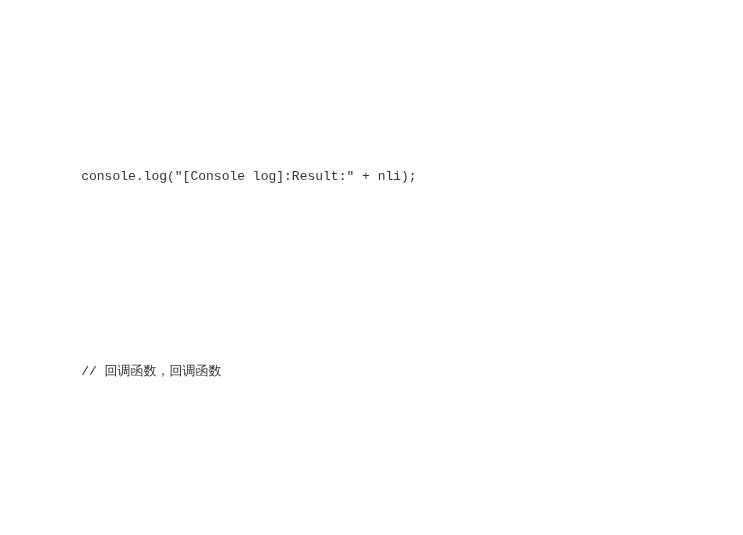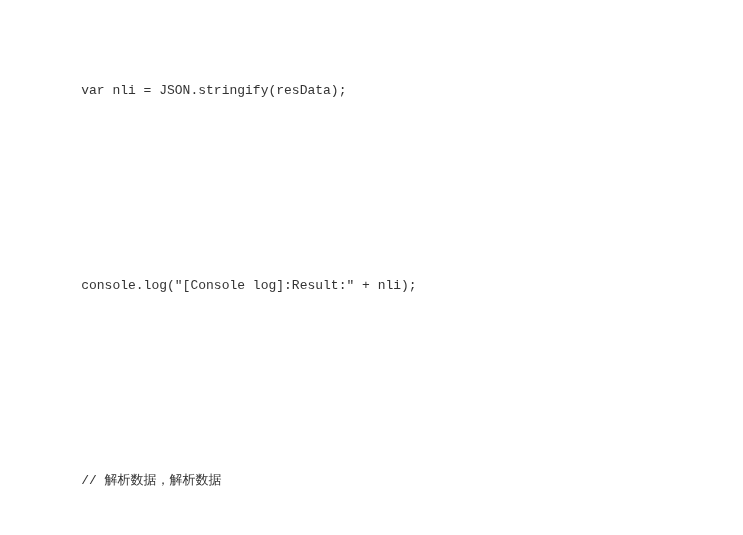--- a/index.html
+++ b/index.html
@@ -20,25 +20,24 @@
     }
     .line {
       display: block;
       min-height: 1em;
     }
   </style>
 </head>
 <body>
 
 <div class="code-container">
-  <span class="line">    var nli = JSON.stringify(resData);</span>
   <span class="line"></span>
   <span class="line">    console.log("[Console log]:Result:" + nli);</span>
   <span class="line"></span>
-  <span class="line">    // 解析数据，解析数据</span>
+  <span class="line">    // 回调函数，回调函数</span>
   
   
   
   
   
   
   
   
   
   

